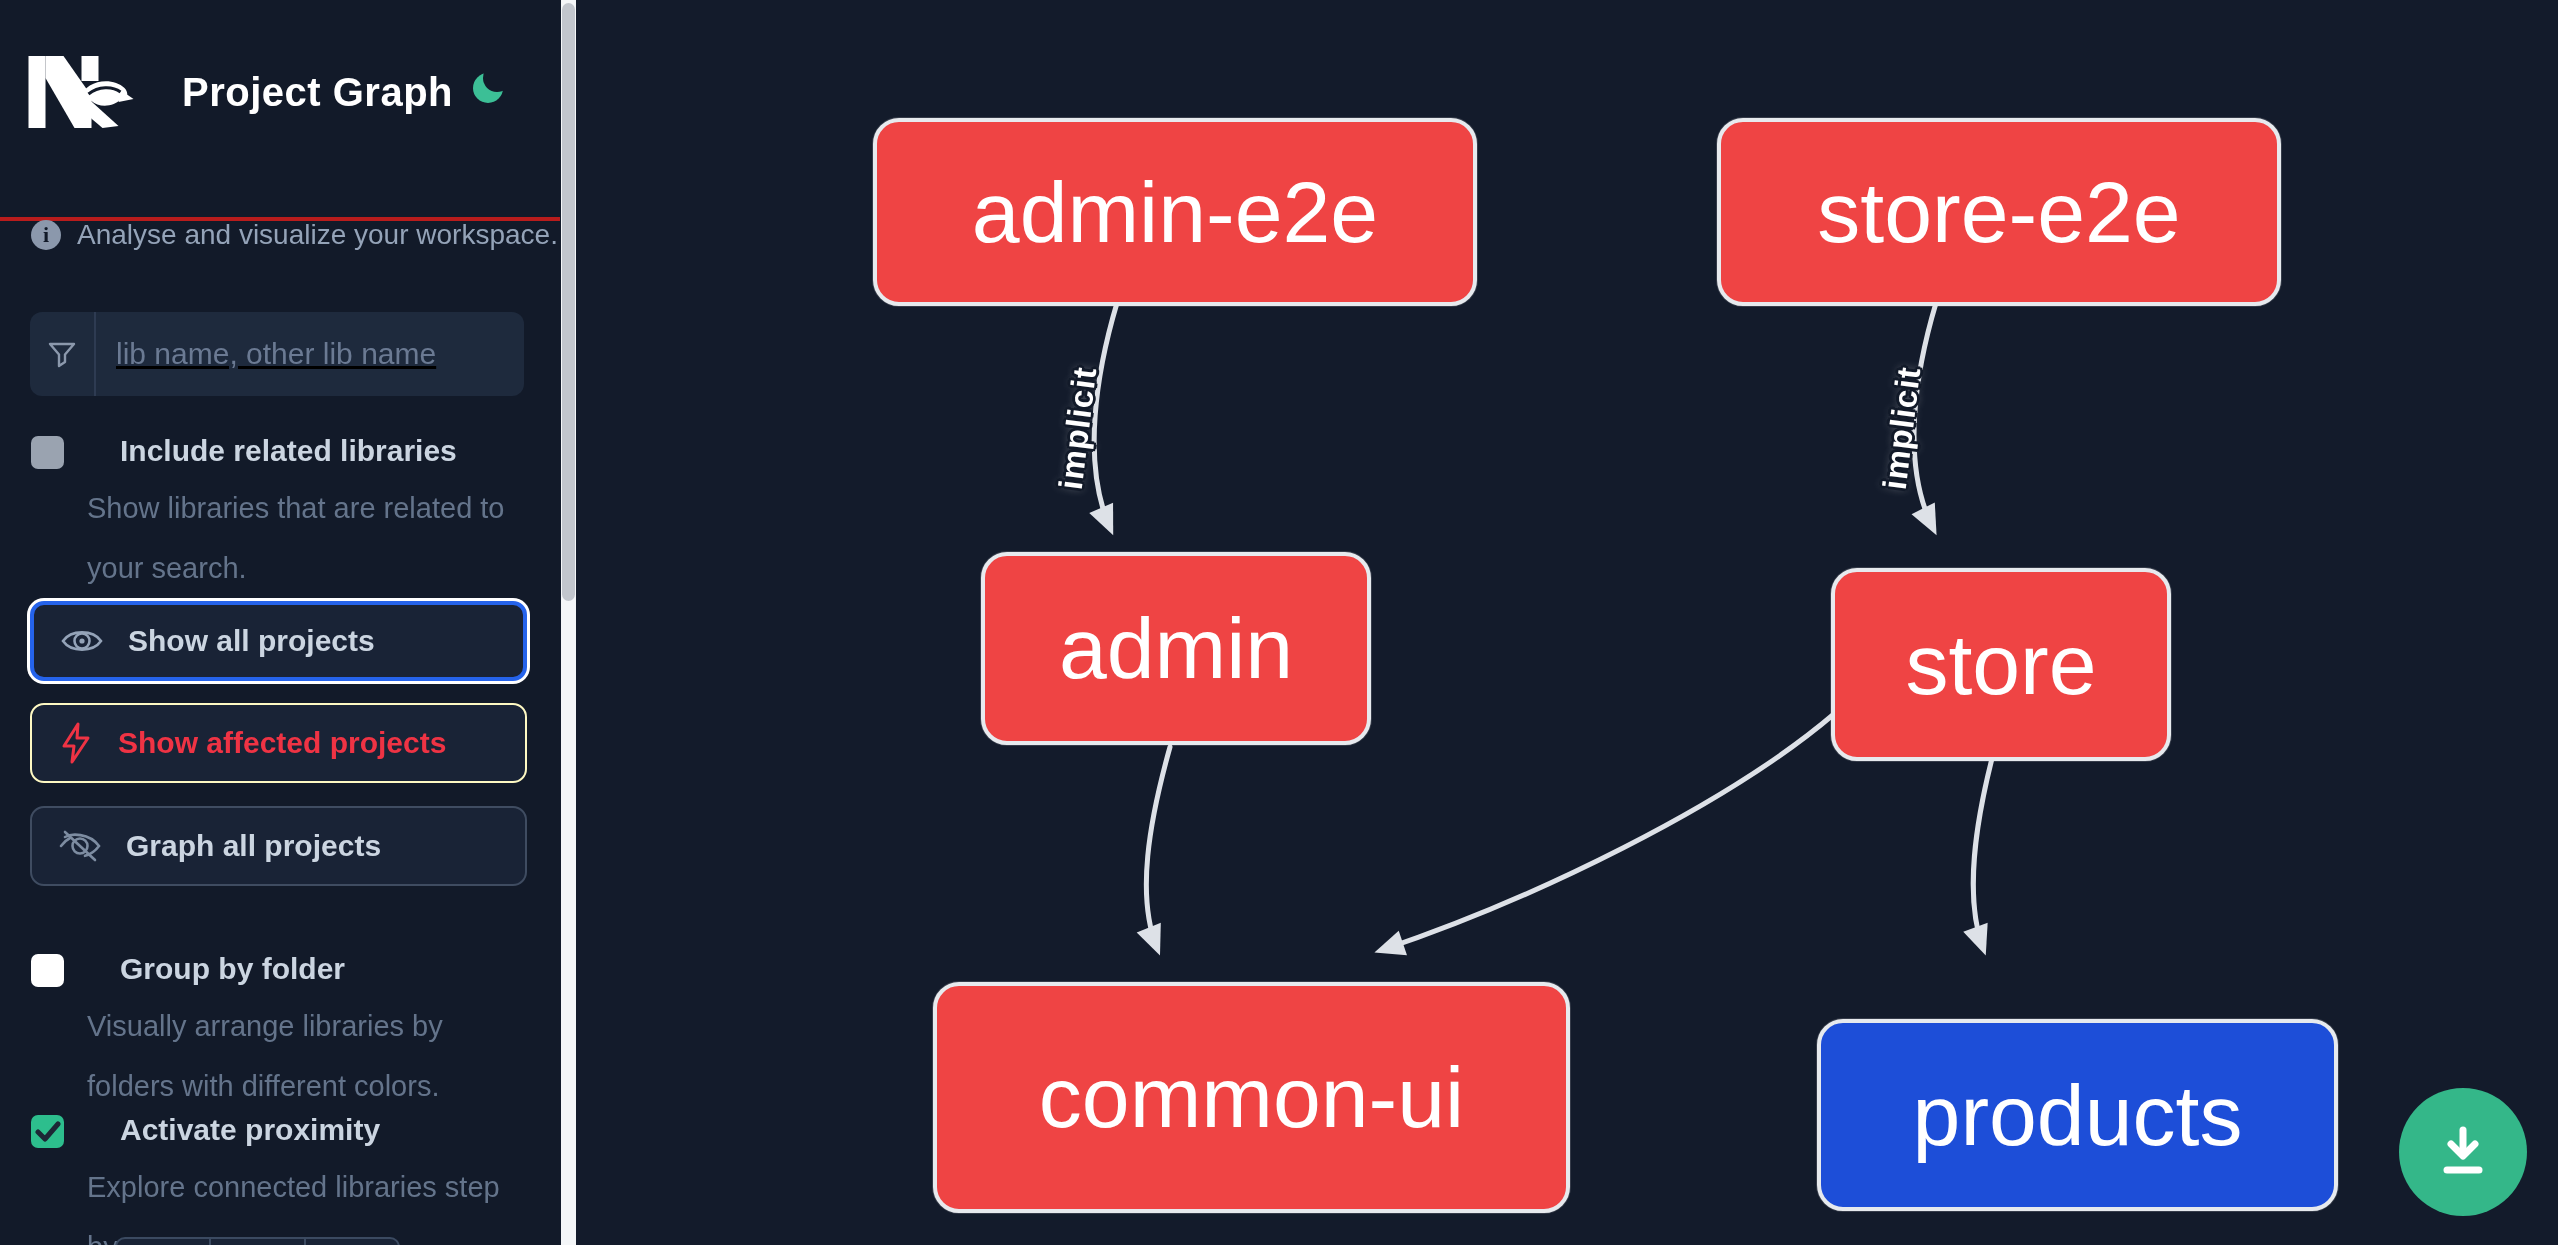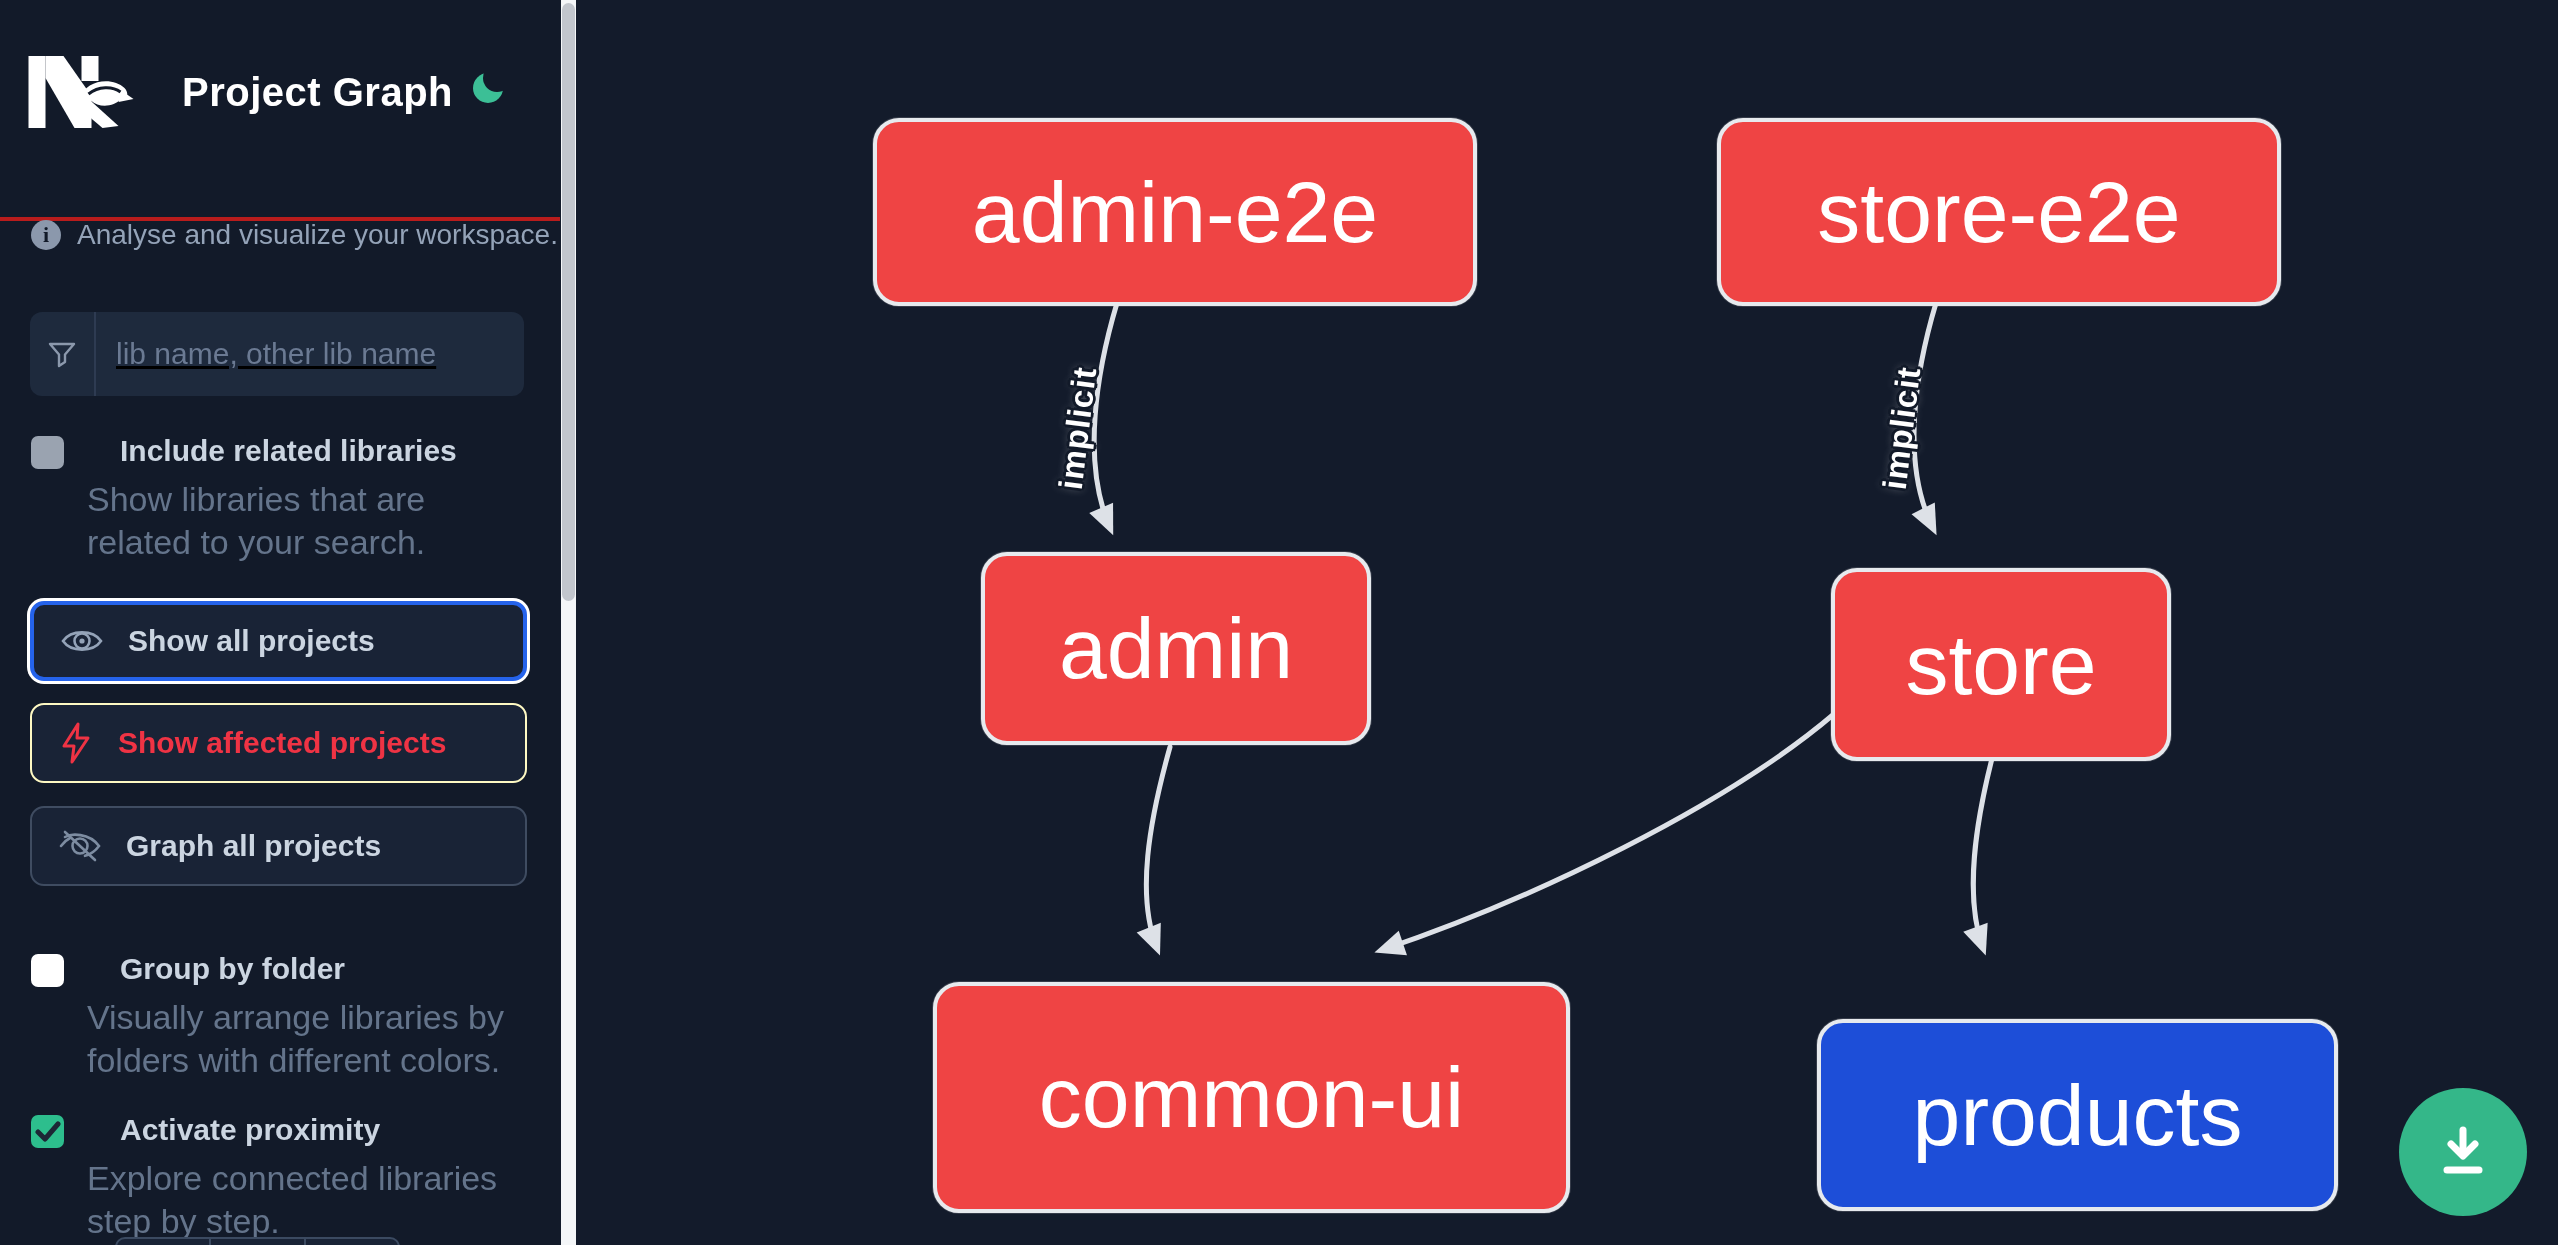--- a/index.html
+++ b/index.html
@@ -22,21 +22,21 @@
   .search input { flex: 1; background: transparent; border: none; outline: none; color: #cbd5e1; font-size: 30px; padding: 0 20px; font-family: "Liberation Sans", sans-serif; }
   .search input::placeholder { color: #6b7a93; }
 
   .toggle { position: absolute; left: 31px; }
   .toggle .box { position: absolute; left: 0; top: 2px; width: 33px; height: 33px; border-radius: 7px; }
   .box.muted { background: #9aa3b0; }
   .box.white { background: #ffffff; }
   .box.checked { background: #2dbe8d; }
   .box.checked svg { position: absolute; left: 4px; top: 5px; }
   .toggle .t-label { position: absolute; left: 56px; top: 0; width: 440px; color: #cbd5e1; font-size: 30px; font-weight: 700; white-space: nowrap; margin-left: 33px; }
-  .toggle .t-desc { position: absolute; left: 56px; top: 44px; width: 420px; color: #64748b; font-size: 34px; line-height: 43px; font-weight: 400; }
+  .toggle .t-desc { position: absolute; left: 56px; top: 44px; width: 420px; color: #64748b; font-size: 29px; line-height: 60px; font-weight: 400; }
 
   .sb-btn { position: absolute; left: 30px; width: 497px; height: 80px; border-radius: 14px; background: #192336; display: flex; align-items: center; gap: 24px; padding: 0 0 0 26px; cursor: pointer; border: 2px solid #3f4c61; }
   .sb-btn .lbl { font-size: 30px; font-weight: 700; color: #cbd5e1; }
   .sb-btn.focused { border: 4px solid #2563eb; box-shadow: 0 0 0 3px #ffffff; }
   .sb-btn.danger { border: 2px solid #fef9c3; }
   .sb-btn.danger .lbl { color: #ef3344; }
 
   .segmented { position: absolute; left: 115px; top: 1237px; width: 285px; height: 20px; border: 2px solid #3b4a61; border-radius: 10px 10px 0 0; background: #192336; display: flex; }
   .segmented .seg { flex: 1; border-right: 2px solid #3b4a61; }
   .segmented .seg:last-child { border-right: none; }

